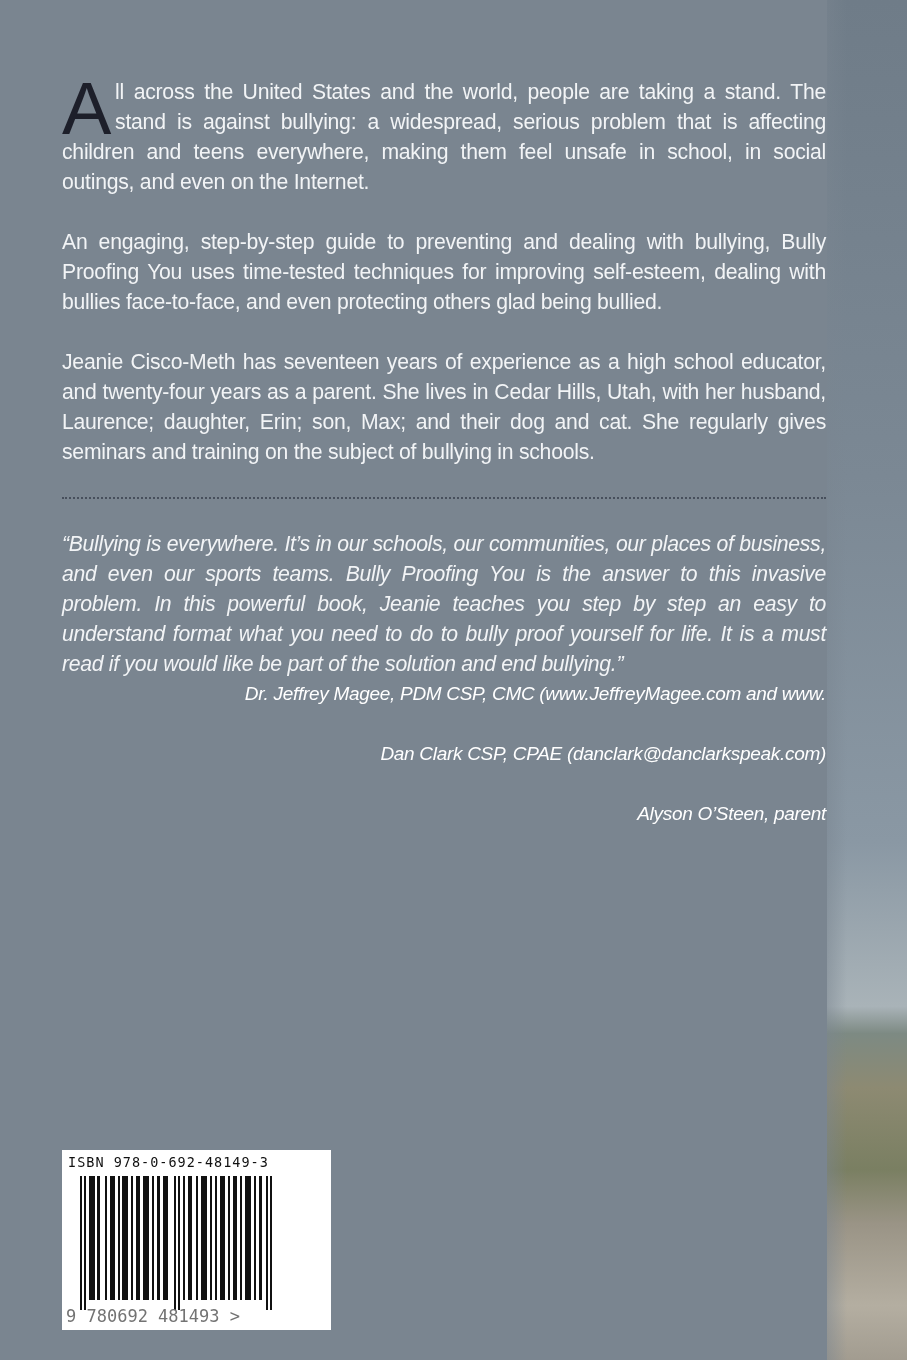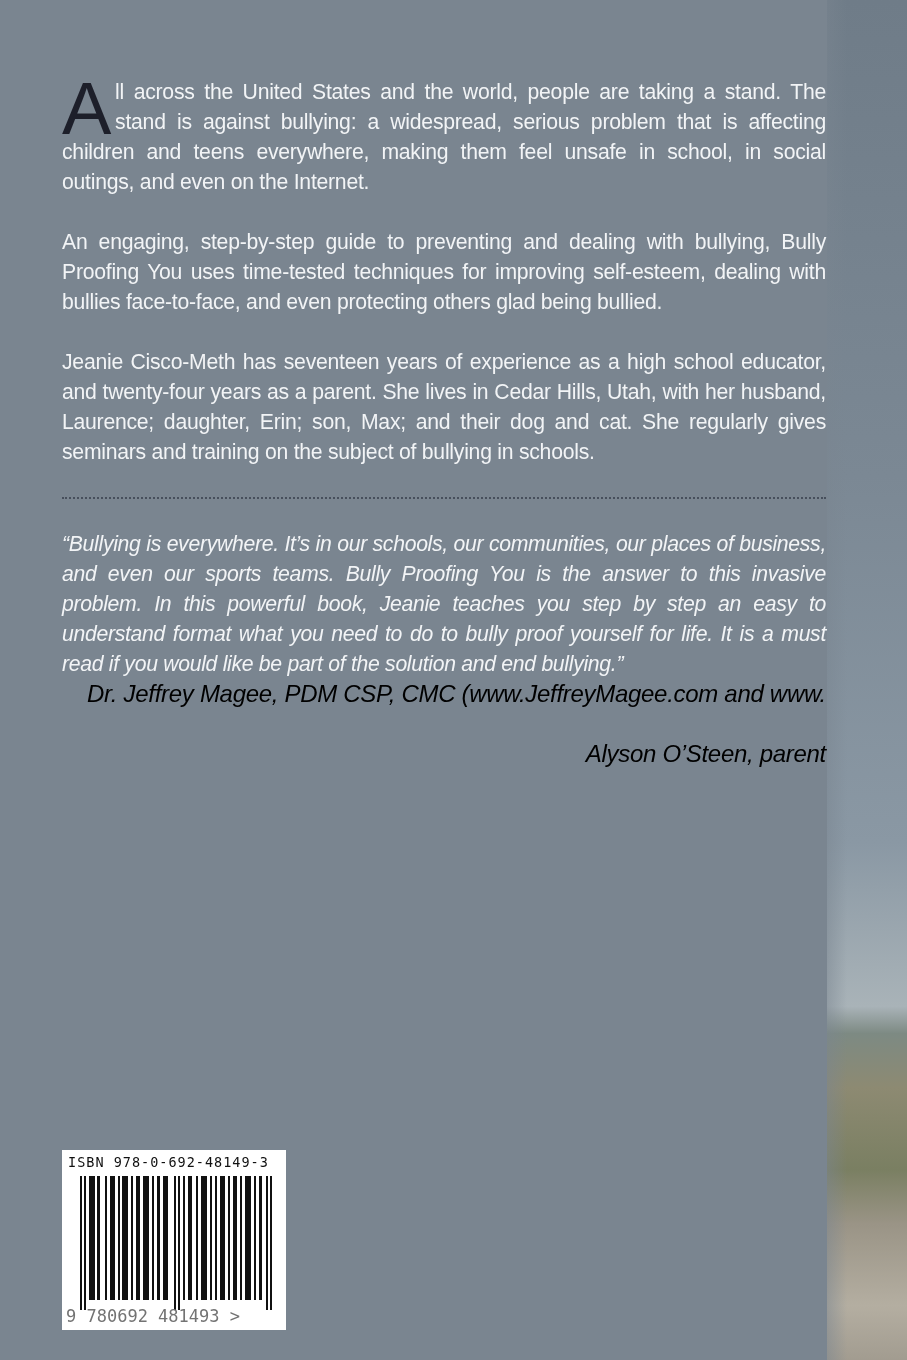--- a/index.html
+++ b/index.html
@@ -29,26 +29,27 @@
     margin: 4px 4px 0 0; font-weight: normal;
   }
   .divider {
     border: none; border-top: 2px dotted #474f5c; margin: 0 0 30px 0; height: 0;
   }
   .quote {
     color: #f2f4f6; font-size: 21.2px; line-height: 30px; font-style: italic;
     text-align: justify; margin: 0; letter-spacing: -0.3px;
   }
   .attrib {
-    color: #000000; font-size: 24px; line-height: 30px; font-style: italic;
+    color: #ffffff; font-size: 19px; line-height: 30px; font-style: italic;
     text-align: right; margin: 0 0 30px 0; letter-spacing: -0.3px;
   }
   .barcode-box {
     position: absolute; left: 62px; top: 1150px; width: 224px; height: 180px;
     background: #ffffff;
+    padding-left: 45px;
   }
   .isbn-top {
     position: absolute; left: 6px; top: 4px; font-family: "DejaVu Sans Mono", monospace;
     font-size: 13.5px; color: #111; letter-spacing: 1px;
   }
   .bars { position: absolute; left: 18px; top: 26px; width: 200px; height: 134px; }
   .isbn-bottom {
     position: absolute; left: 4px; top: 156px; font-family: "DejaVu Sans Mono", monospace;
     font-size: 17px; color: #737373; width: 216px; white-space: pre;
   }
@@ -63,20 +64,21 @@
   <div class="content">
     <p class="para"><span class="dropcap">A</span><span>ll across the United States and the world, people are taking a stand. The stand is against bullying: a widespread, serious problem that is affecting children and teens everywhere, making them feel unsafe in school, in social outings, and even on the Internet.</span></p>
     <p class="para">An engaging, step-by-step guide to preventing and dealing with bullying, Bully Proofing You uses time-tested techniques for improving self-esteem, dealing with bullies face-to-face, and even protecting others glad being bullied.</p>
     <p class="para">Jeanie Cisco-Meth has seventeen years of experience as a high school educator, and twenty-four years as a parent. She lives in Cedar Hills, Utah, with her husband, Laurence; daughter, Erin; son, Max; and their dog and cat. She regularly gives seminars and training on the subject of bullying in schools.</p>
 
     <hr class="divider">
 
     <p class="quote">“Bullying is everywhere. It’s in our schools, our communities, our places of business, and even our sports teams. Bully Proofing You is the answer to this invasive problem. In this powerful book, Jeanie teaches you step by step an easy to understand format what you need to do to bully proof yourself for life. It is a must read if you would like be part of the solution and end bullying.”</p>
     <p class="attrib"><span>Dr. Jeffrey Magee, PDM CSP, CMC (www.JeffreyMagee.com and www.</span><br></p>
 
+    <p class="attrib">Dan Clark CSP, CPAE (danclark@danclarkspeak.com)</p>
 
     <p class="attrib">Alyson O’Steen, parent</p>
   </div>
 
   <div class="barcode-box">
     <div class="isbn-top">ISBN 978-0-692-48149-3</div>
     <svg class="bars" viewBox="0 0 200 134" preserveAspectRatio="none">
       <g fill="#111">
         <rect x="0" y="0" width="2" height="134"></rect>
           <rect x="4" y="0" width="2" height="134"></rect>

